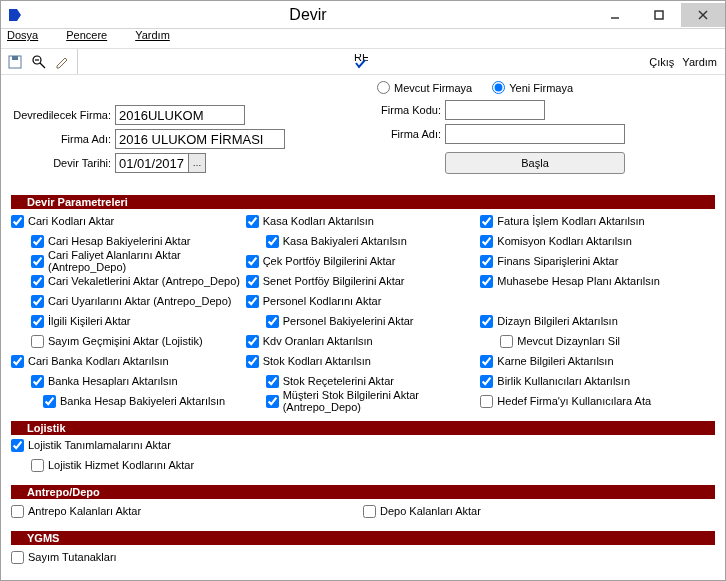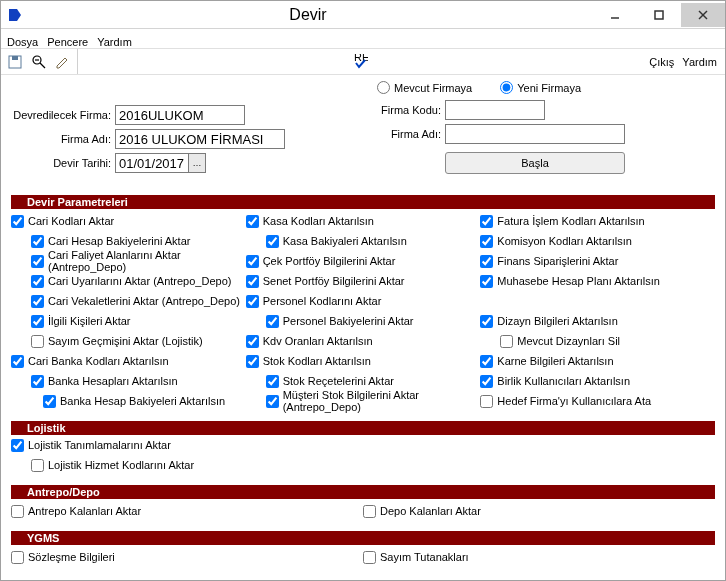--- a/index.html
+++ b/index.html
@@ -4,37 +4,37 @@
 <style>
   * { box-sizing: border-box; font-family: Tahoma, Arial, sans-serif; font-size: 11px; }
   html, body { margin: 0; padding: 0; background: #fff; color: #000; }
   .window { width: 726px; height: 581px; border: 1px solid #a0a0a0; display: flex; flex-direction: column; background: #fff; }
   .titlebar { height: 28px; background: #fff; display: flex; align-items: center; border-bottom: 1px solid #d4d4d4; }
   .titlebar .app-icon { width: 16px; height: 16px; margin-left: 6px; }
   .titlebar .title { flex: 1; text-align: center; font-size: 16px; }
   .titlebar .winbtns { display: flex; }
   .titlebar .winbtn { width: 44px; height: 24px; display: flex; align-items: center; justify-content: center; font-size: 13px; background: #fff; }
   .titlebar .winbtn.close { background: #cfcfcf; }
-  .menubar { height: 20px; display: flex; align-items: flex-end; padding: 0 6px; gap: 9px; border-bottom: 1px solid #e0e0e0; }
+  .menubar { height: 20px; display: flex; align-items: flex-start; padding: 0 6px; gap: 28px; border-bottom: 1px solid #e0e0e0; text-decoration: underline; }
   .menubar span { cursor: default; }
   .toolbar { height: 26px; display: flex; align-items: center; border-bottom: 1px solid #e0e0e0; }
   .toolbar .tbgroup-left { display: flex; align-items: center; gap: 8px; padding: 0 6px; border-right: 1px solid #d0d0d0; height: 100%; }
   .toolbar .tbcenter { flex: 1; display: flex; justify-content: center; align-items: center; }
   .toolbar .tbright { display: flex; align-items: center; gap: 8px; padding: 0 8px; }
   .tbicon { width: 16px; height: 16px; display: inline-block; }
   .content { flex: 1; overflow: auto; padding: 6px 10px 10px 10px; }
   .top-form { display: flex; gap: 30px; margin-bottom: 18px; }
   .form-left { width: 330px; }
   .form-right { flex: 1; }
   .row { display: flex; align-items: center; margin-bottom: 4px; }
   .row.right-align label { width: 100px; text-align: right; margin-right: 4px; }
   .row.right-align2 label { width: 70px; text-align: right; margin-right: 4px; }
   input[type="text"] { height: 20px; border: 1px solid #7a7a7a; padding: 1px 3px; background: #fff; font-size: 13px; }
   .date-btn { height: 20px; width: 18px; border: 1px solid #7a7a7a; background: #e9e9e9; font-size: 9px; display: flex; align-items: center; justify-content: center; margin-left: -1px; cursor: pointer; }
-  .radio-row { display: flex; gap: 28px; align-items: center; margin-bottom: 6px; padding-left: 6px;}
+  .radio-row { display: flex; gap: 20px; align-items: center; margin-bottom: 6px; padding-left: 6px;}
   .radio-row label { display: flex; align-items: center; gap: 4px; }
   .start-btn { width: 180px; height: 22px; border: 1px solid #8a8a8a; background: #efefef; border-radius: 3px; cursor: pointer; margin-left: 74px; margin-top: 4px;}
   .section-header { background: #840000; color: #fff; font-weight: bold; padding: 1px 16px; margin-top: 10px; }
   .col-wrap { display: flex; margin-top: 2px; }
   .col { flex: 1; }
   .chk-row { display: flex; align-items: center; gap: 4px; height: 20px; }
   .chk-row.indent1 { padding-left: 20px; }
   .chk-row.indent2 { padding-left: 32px; }
   input[type="checkbox"] { width: 13px; height: 13px; margin: 0; }
   input[type="radio"] { width: 13px; height: 13px; margin: 0; }
@@ -164,25 +164,25 @@
           <div class="chk-row indent1">
             <input type="checkbox" checked="" style="">
             <label>Cari Hesap Bakiyelerini Aktar</label>
           </div>
           <div class="chk-row indent1">
             <input type="checkbox" checked="" style="">
             <label>Cari Faliyet Alanlarını Aktar (Antrepo_Depo)</label>
           </div>
           <div class="chk-row indent1">
             <input type="checkbox" checked="" style="">
+            <label>Cari Vekaletlerini Aktar (Antrepo_Depo)</label>
+          </div>
+          <div class="chk-row indent1">
+            <input type="checkbox" checked="" style="">
             <label>Cari Uyarılarını Aktar (Antrepo_Depo)</label>
-          </div>
-          <div class="chk-row indent1">
-            <input type="checkbox" checked="" style="">
-            <label>Cari Vekaletlerini Aktar (Antrepo_Depo)</label>
           </div>
           <div class="chk-row indent1">
             <input type="checkbox" checked="" style="">
             <label>İlgili Kişileri Aktar</label>
           </div>
           <div class="chk-row indent1">
             <input type="checkbox" style="">
             <label>Sayım Geçmişini Aktar (Lojistik)</label>
           </div>
           <div class="chk-row">
@@ -306,26 +306,20 @@
           <input type="checkbox" id="wh-r" style="">
           <label for="wh-r">Depo Kalanları Aktar</label>
         </div>
       </div>
     </div>
 
     <div class="section-header">YGMS</div>
     <div class="two-col">
       <div class="col">
         <div class="chk-row">
-          <input type="checkbox" id="yg-l" style="">
-          <label for="yg-l">Sözleşme Bilgileri</label>
-        </div>
-      </div>
-      <div class="col">
-        <div class="chk-row">
           <input type="checkbox" id="yg-r" style="">
           <label for="yg-r">Sayım Tutanakları</label>
         </div>
       </div>
     </div>
 
   </div>
 </div>
 
 </body></html>

